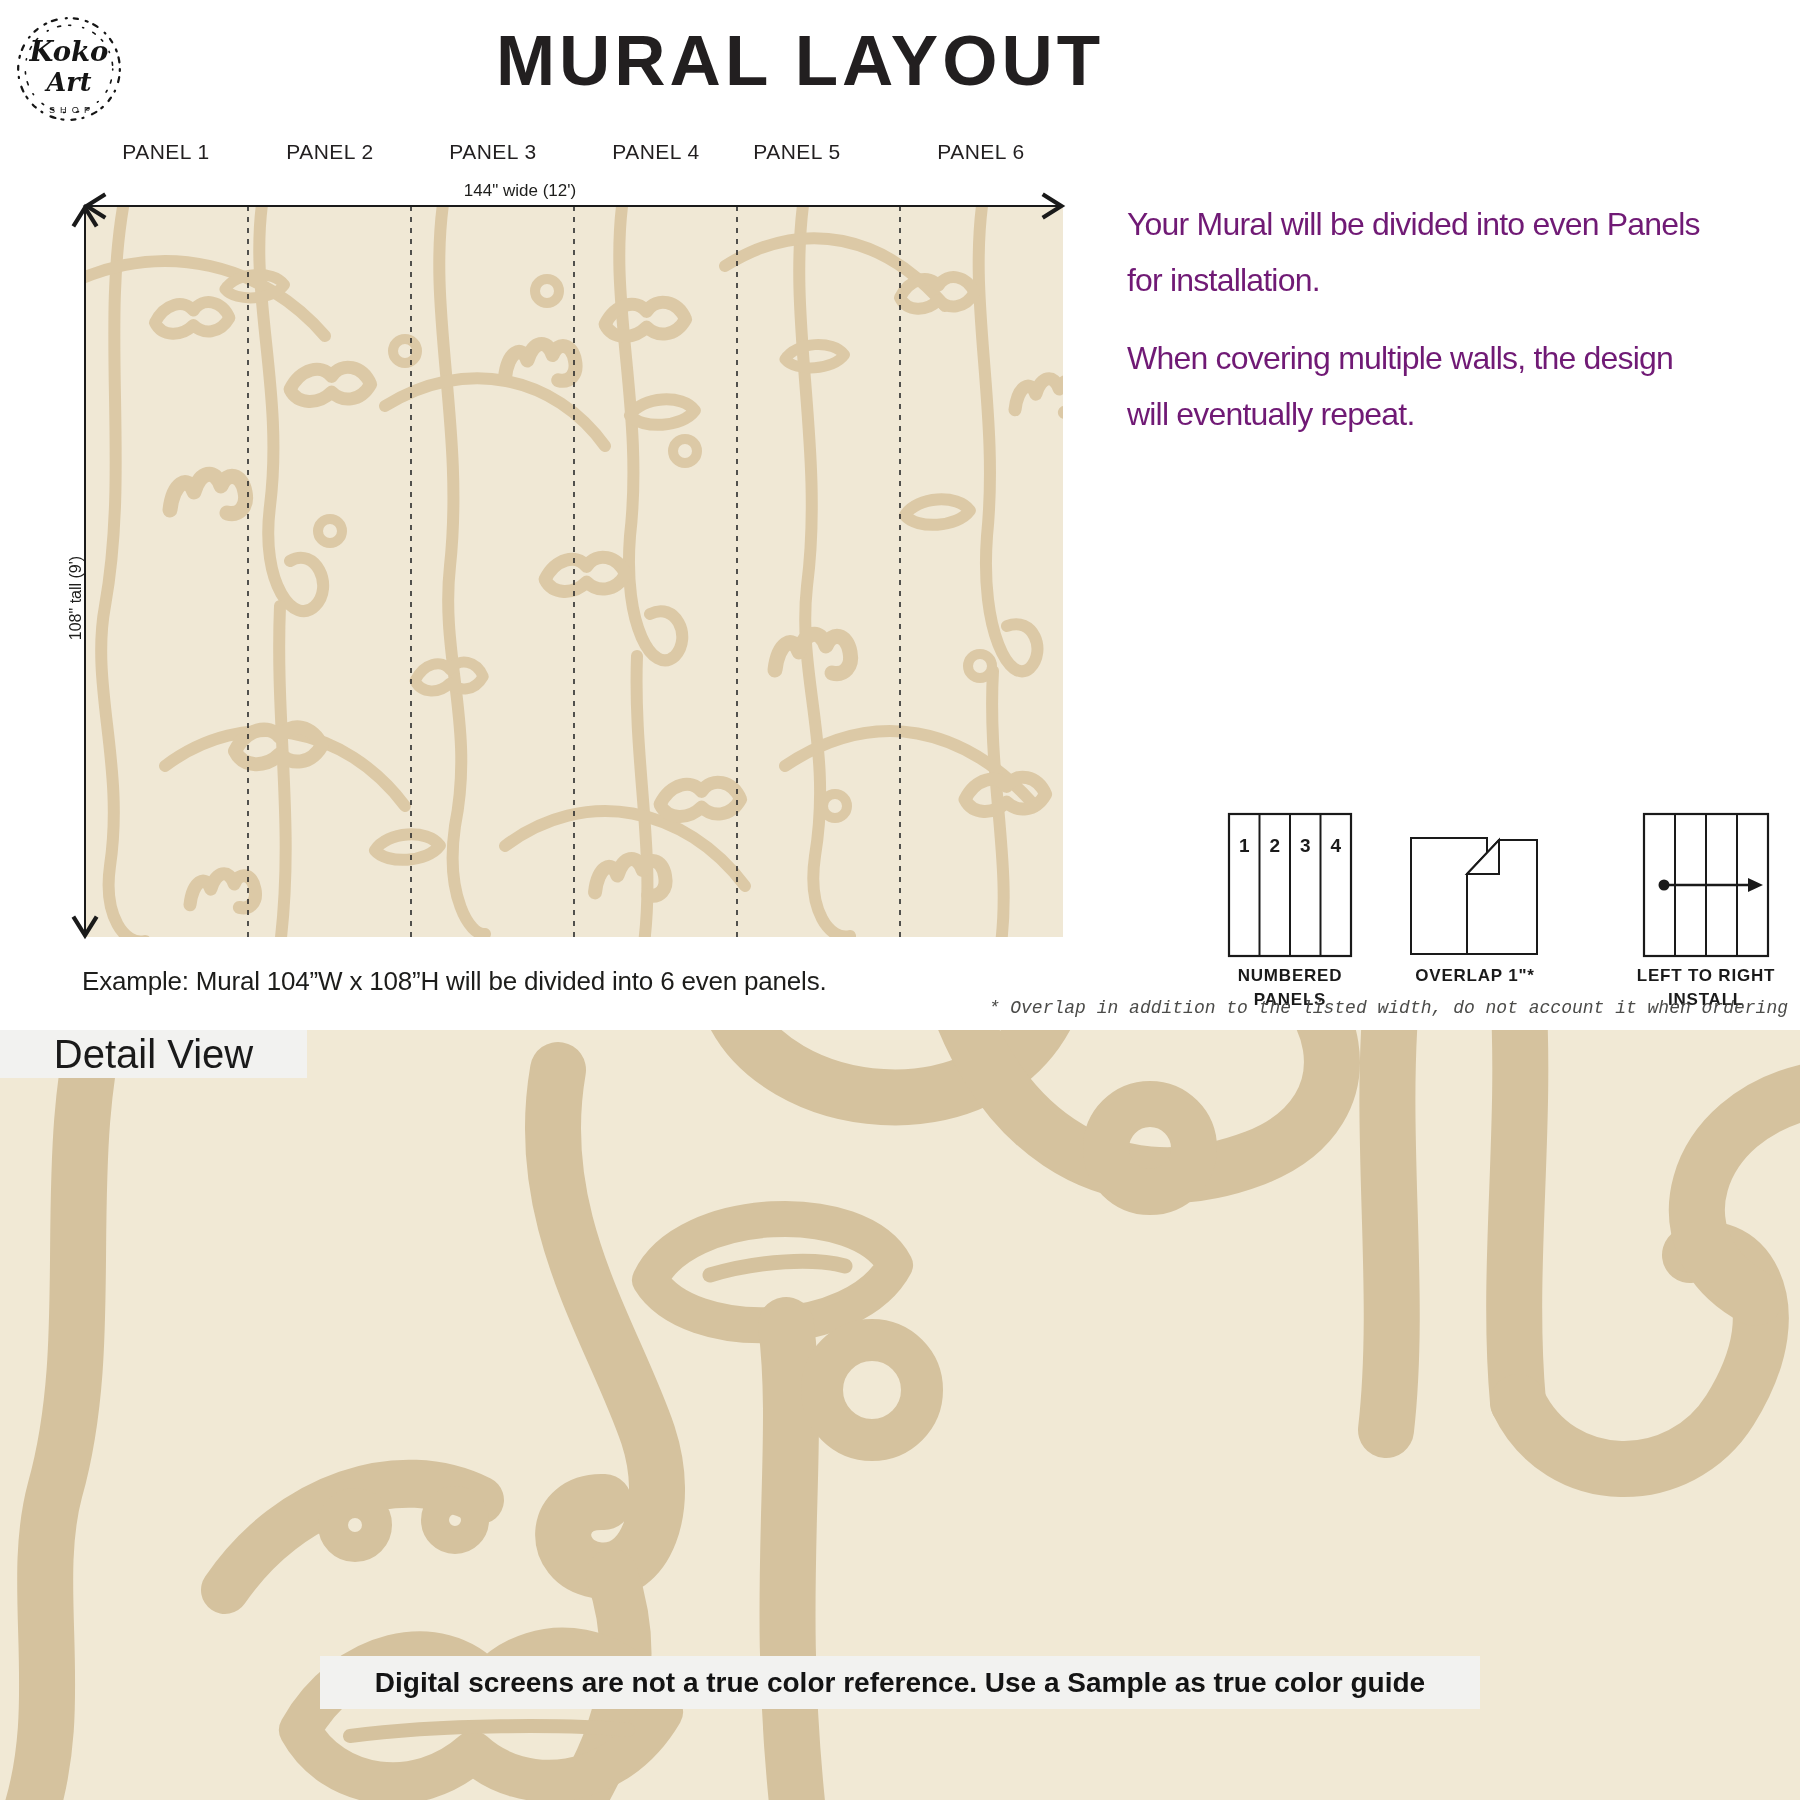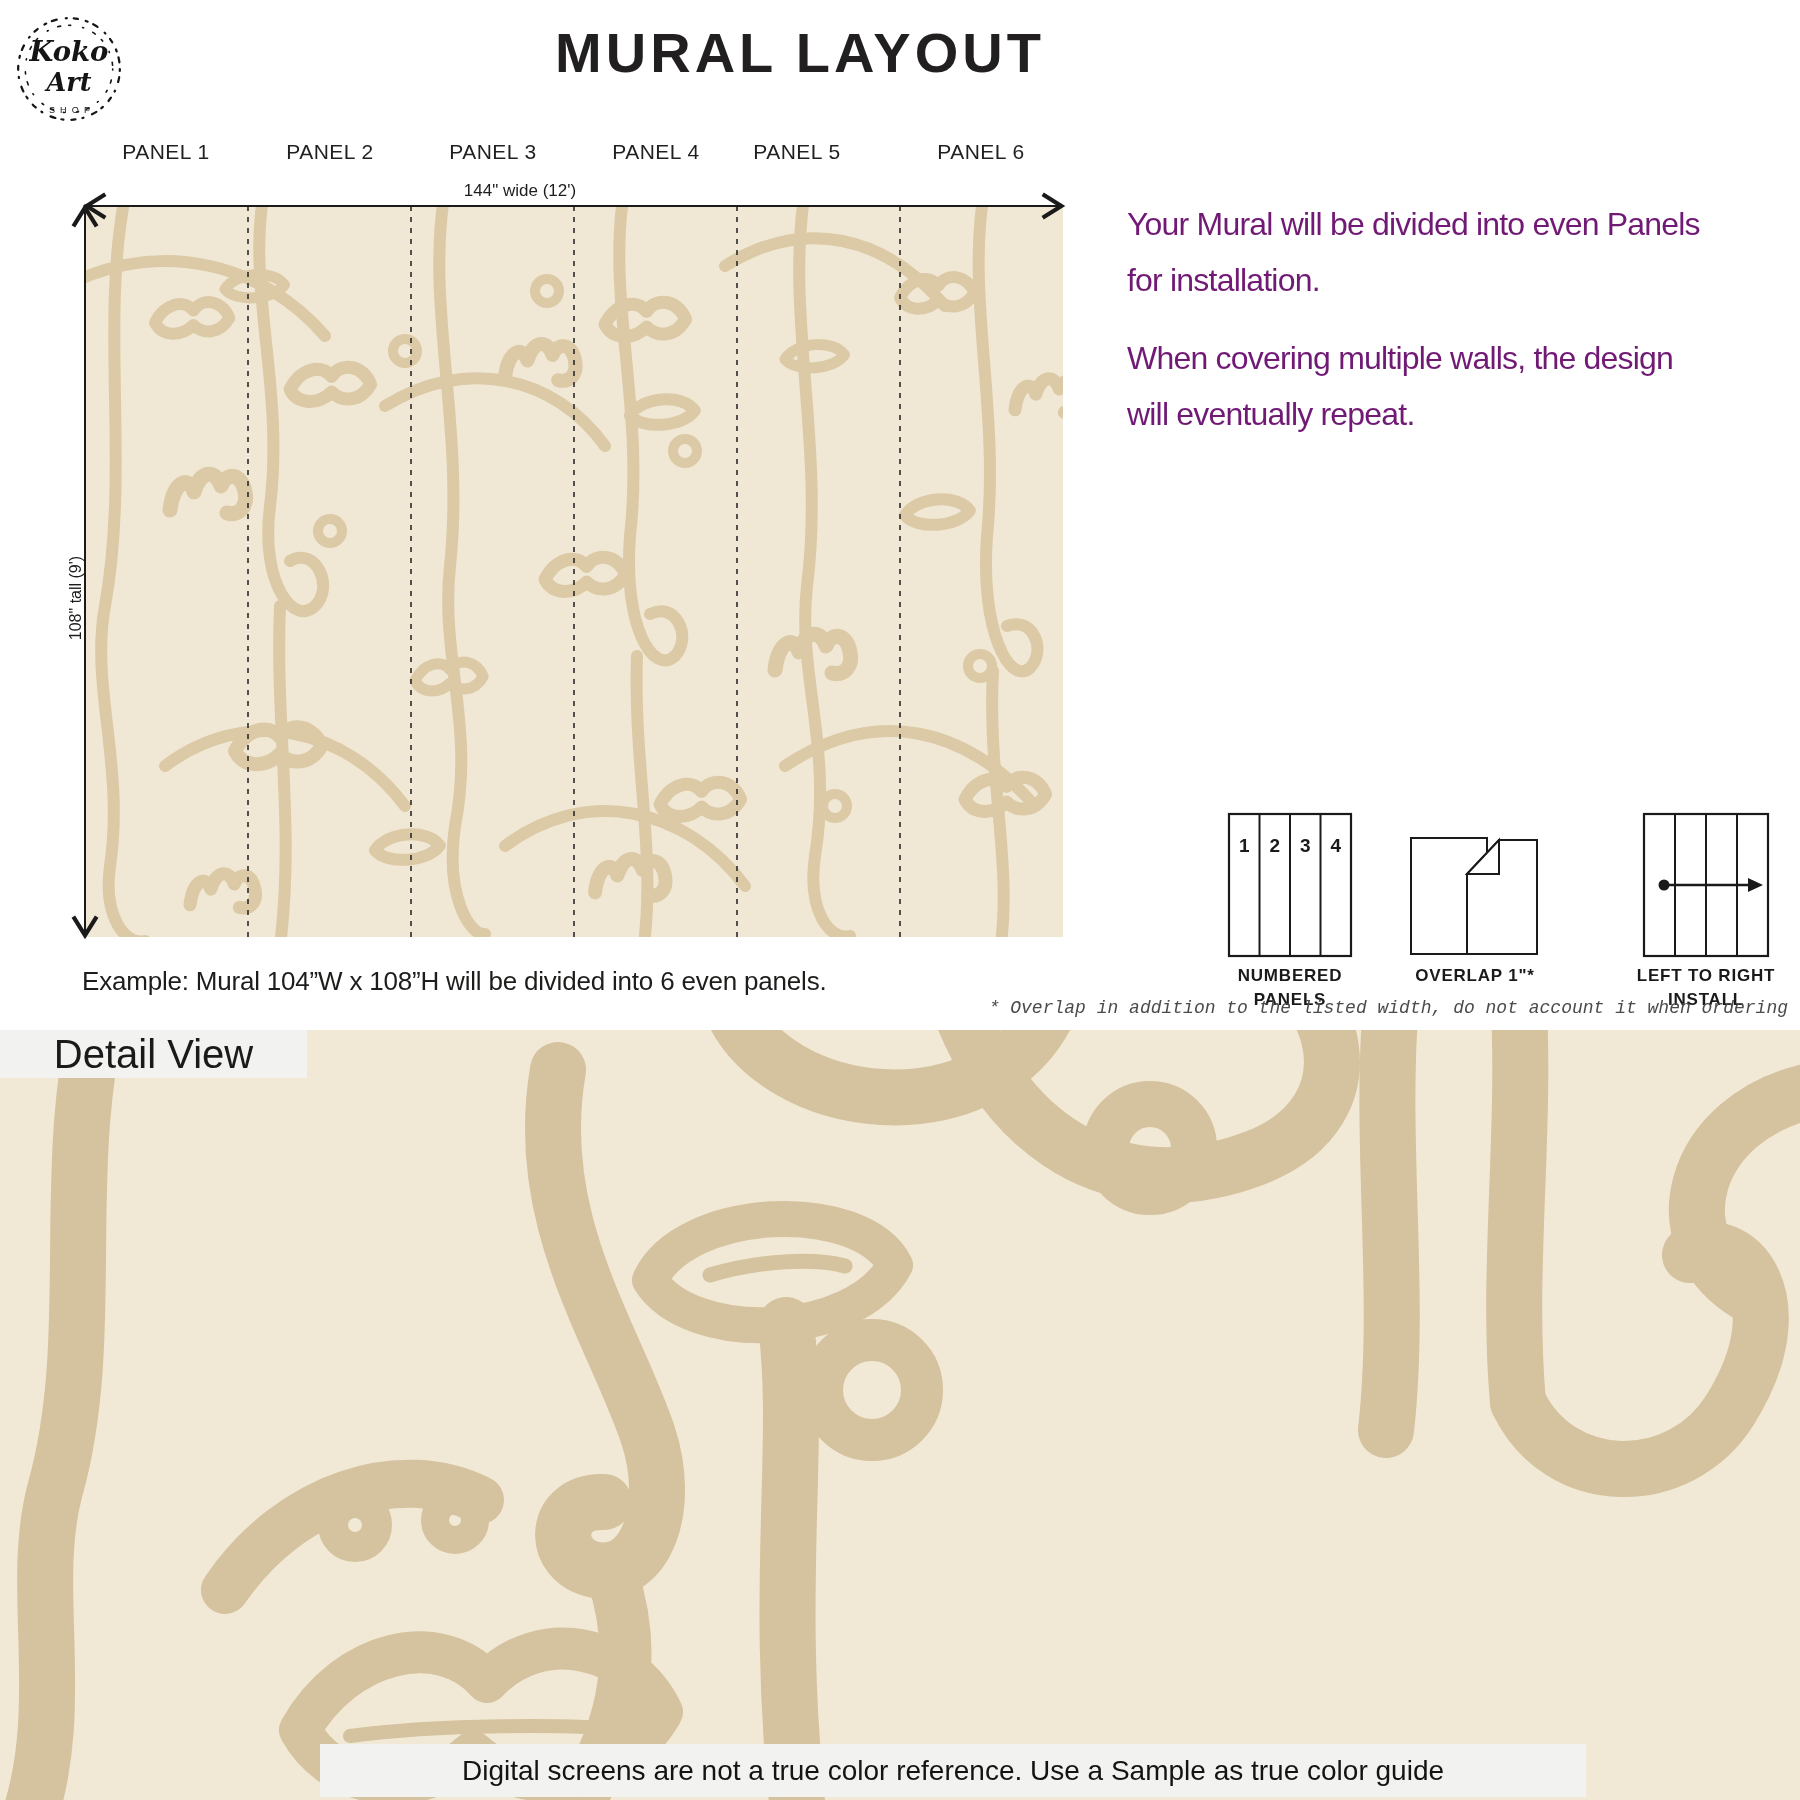--- a/index.html
+++ b/index.html
@@ -2,21 +2,21 @@
 <html><head>
 <meta charset="utf-8">
 <style>
   html,body{margin:0;padding:0;background:#ffffff;}
   #canvas{position:relative;width:1800px;height:1800px;background:#ffffff;overflow:hidden;
           font-family:"Liberation Sans",sans-serif;color:#1d1d1b;}
 
   .logo{position:absolute;left:8px;top:8px;width:122px;height:122px;}
 
   .title{position:absolute;left:490px;top:20px;width:620px;text-align:center;
-         font-size:56px;font-weight:800;letter-spacing:4px;color:#221f20;}
+         font-size:71px;font-weight:800;letter-spacing:4px;color:#221f20;}
 
   .panel-label{position:absolute;top:140px;width:164px;text-align:center;
                font-size:21px;font-weight:400;letter-spacing:0.5px;color:#221f20;}
 
   .dim-w{position:absolute;left:85px;top:181px;width:870px;text-align:center;
          font-size:17px;color:#1d1d1b;}
   .dim-h{position:absolute;left:-6px;top:589px;width:164px;height:18px;text-align:center;
          font-size:16px;color:#1d1d1b;transform:rotate(-90deg);}
 
   .mural{position:absolute;left:85px;top:206px;width:978px;height:731px;
@@ -40,23 +40,23 @@
   #diag-ltr{left:1616px;top:812px;}
 
   .footnote{position:absolute;right:12px;top:998px;font-size:18px;font-style:italic;
             color:#4b4b49;white-space:nowrap;font-family:Liberation Mono, monospace;}
 
   .detail{position:absolute;left:0;top:1030px;width:1800px;height:770px;
           background:#f1e9d5;overflow:hidden;}
   .detail-label{position:absolute;left:0;top:1030px;width:307px;height:48px;
                 background:#f2f2f0;display:flex;align-items:center;justify-content:center;
                 font-size:40px;font-weight:500;color:#1a1a1a;}
-  .footer{position:absolute;left:320px;top:1744px;width:1266px;height:53px;
+  .footer{position:absolute;left:320px;top:1656px;width:1160px;height:53px;
           background:#f2f2f0;display:flex;align-items:center;justify-content:center;
-          font-size:28px;font-weight:400;white-space:nowrap;color:#141414;}
+          font-size:28px;font-weight:700;white-space:nowrap;color:#141414;}
 </style>
 </head>
 <body>
 
 <div id="canvas">
 
   <svg class="logo" viewBox="0 0 120 120">
     <circle cx="60" cy="60" r="50" fill="none" stroke="#151515" stroke-width="2.2" stroke-dasharray="2 6 5 9 1 7 4 8" stroke-linecap="round"></circle>
     <circle cx="60" cy="60" r="43" fill="none" stroke="#151515" stroke-width="1.6" stroke-dasharray="1 10 3 8 2 12" stroke-linecap="round"></circle>
     <text x="60" y="52" text-anchor="middle" font-family="DejaVu Serif, serif" font-style="italic" font-weight="700" font-size="27" fill="#151515">Koko</text>

